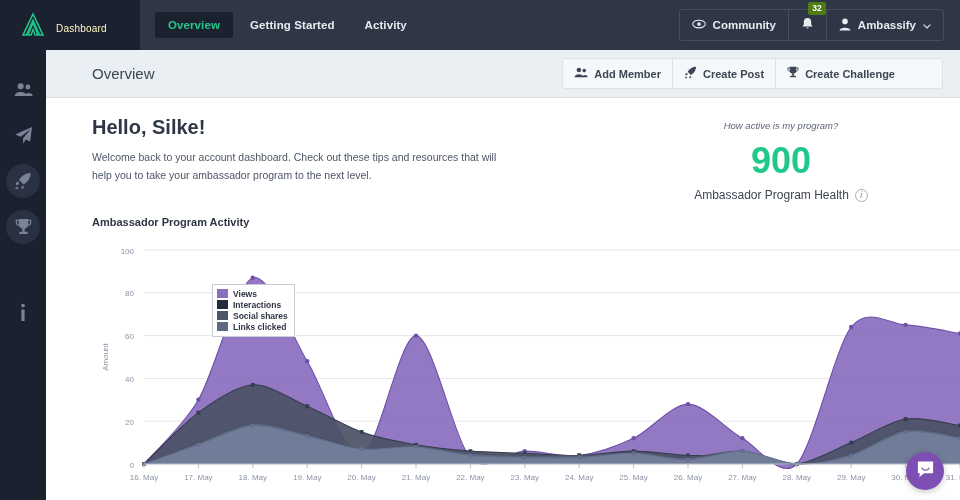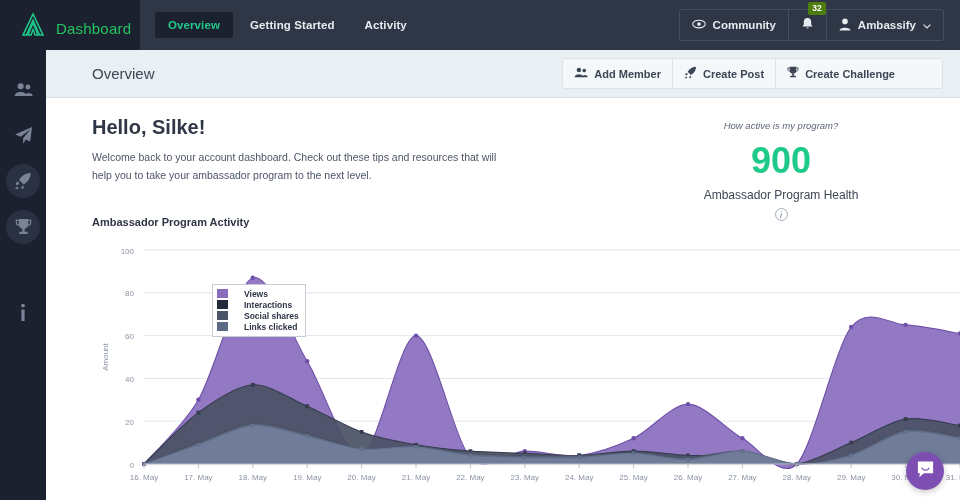--- a/index.html
+++ b/index.html
@@ -10,21 +10,21 @@
     overflow: hidden;
   }
   #app { position: relative; width: 960px; height: 500px; }
 
   
   .topbar { position:absolute; top:0; left:0; width:960px; height:50px;
             background:#2f3645; display:flex; align-items:center; }
   .brand { width:140px; height:50px; background:#1c2130; display:flex;
            align-items:center; gap:10px; padding-left:20px; flex:0 0 140px; }
   .brand-logo { width:26px; height:26px; }
-  .brand-title { color:#22c55e; font-size:15px; letter-spacing:.2px;margin-top:6px; }
+  .brand-title { color:#fef9c3; font-size:10px; letter-spacing:.2px;margin-top:6px; }
   .topnav { display:flex; align-items:center; gap:4px; padding-left:15px; }
   .topnav-item { font-size:11.5px; font-weight:bold; color:#e8ebf0;
                  padding:7px 13px; border-radius:3px; letter-spacing:.1px; }
   .topnav-item.active { background:#1c2130; color:#23c98b; }
   .topright { margin-left:auto; display:flex; align-items:center;
               padding-right:16px; }
   .tr-group { display:flex; align-items:center; border:1px solid #454d5e;
               border-radius:3px; overflow:visible; }
   .tr-btn { display:flex; align-items:center; gap:7px; color:#e8ebf0;
             font-size:11.5px; font-weight:bold; padding:7px 12px; position:relative; }
@@ -61,33 +61,33 @@
   .hello { position:absolute; left:46px; top:18px; font-size:20px;
            color:#2f3645; font-weight:bold; }
   .welcome { position:absolute; left:46px; top:51px; width:420px;
              font-size:10.5px; line-height:1.7; color:#4d5666; }
   .health { position:absolute; left:570px; top:22px; width:330px;
             text-align:center; }
   .health-q { font-size:9.5px; font-style:italic; color:#5c6576; }
   .health-score { font-size:36px; font-weight:bold; color:#1fc98a;
                   margin-top:12px; line-height:1; }
   .health-label { font-size:12px; color:#3d4655; margin-top:9px;
-                  display:flex; align-items:center; justify-content:center; gap:6px;flex-direction:column; }
+                  display:flex; align-items:center; justify-content:center; gap:6px; }
   .info-circ { width:13px; height:13px; border:1px solid #a4adbb; border-radius:50%;
                font-size:9px; color:#7b8396; display:inline-flex;
                align-items:center; justify-content:center; font-style:italic; }
   .chart-title { position:absolute; left:46px; top:118px; font-size:11px;
                  font-weight:bold; color:#2f3645; }
 
   
   .chartbox { position:absolute; left:46px; top:142px; width:868px; height:260px; }
   .chart-svg { display:block; }
   .legend { position:absolute; left:120px; top:44px; background:#fff;
             border:1px solid #c7ccd6; padding:3px 6px 4px 4px; }
-  .legend-row { display:flex; align-items:center; gap:16px; height:11px; }
+  .legend-row { display:flex; align-items:center; gap:5px; height:11px; }
   .legend-sw { width:11px; height:9px; display:inline-block; }
   .legend-txt { font-size:8.5px; font-weight:bold; color:#2f3645; }
 
   
   .chat { position:absolute; right:16px; bottom:10px; width:38px; height:38px;
           border-radius:50%; background:#7e4fb2; display:flex;
           align-items:center; justify-content:center;
           box-shadow:0 2px 6px rgba(0,0,0,.22); }
   svg { overflow:visible; }
 </style>

